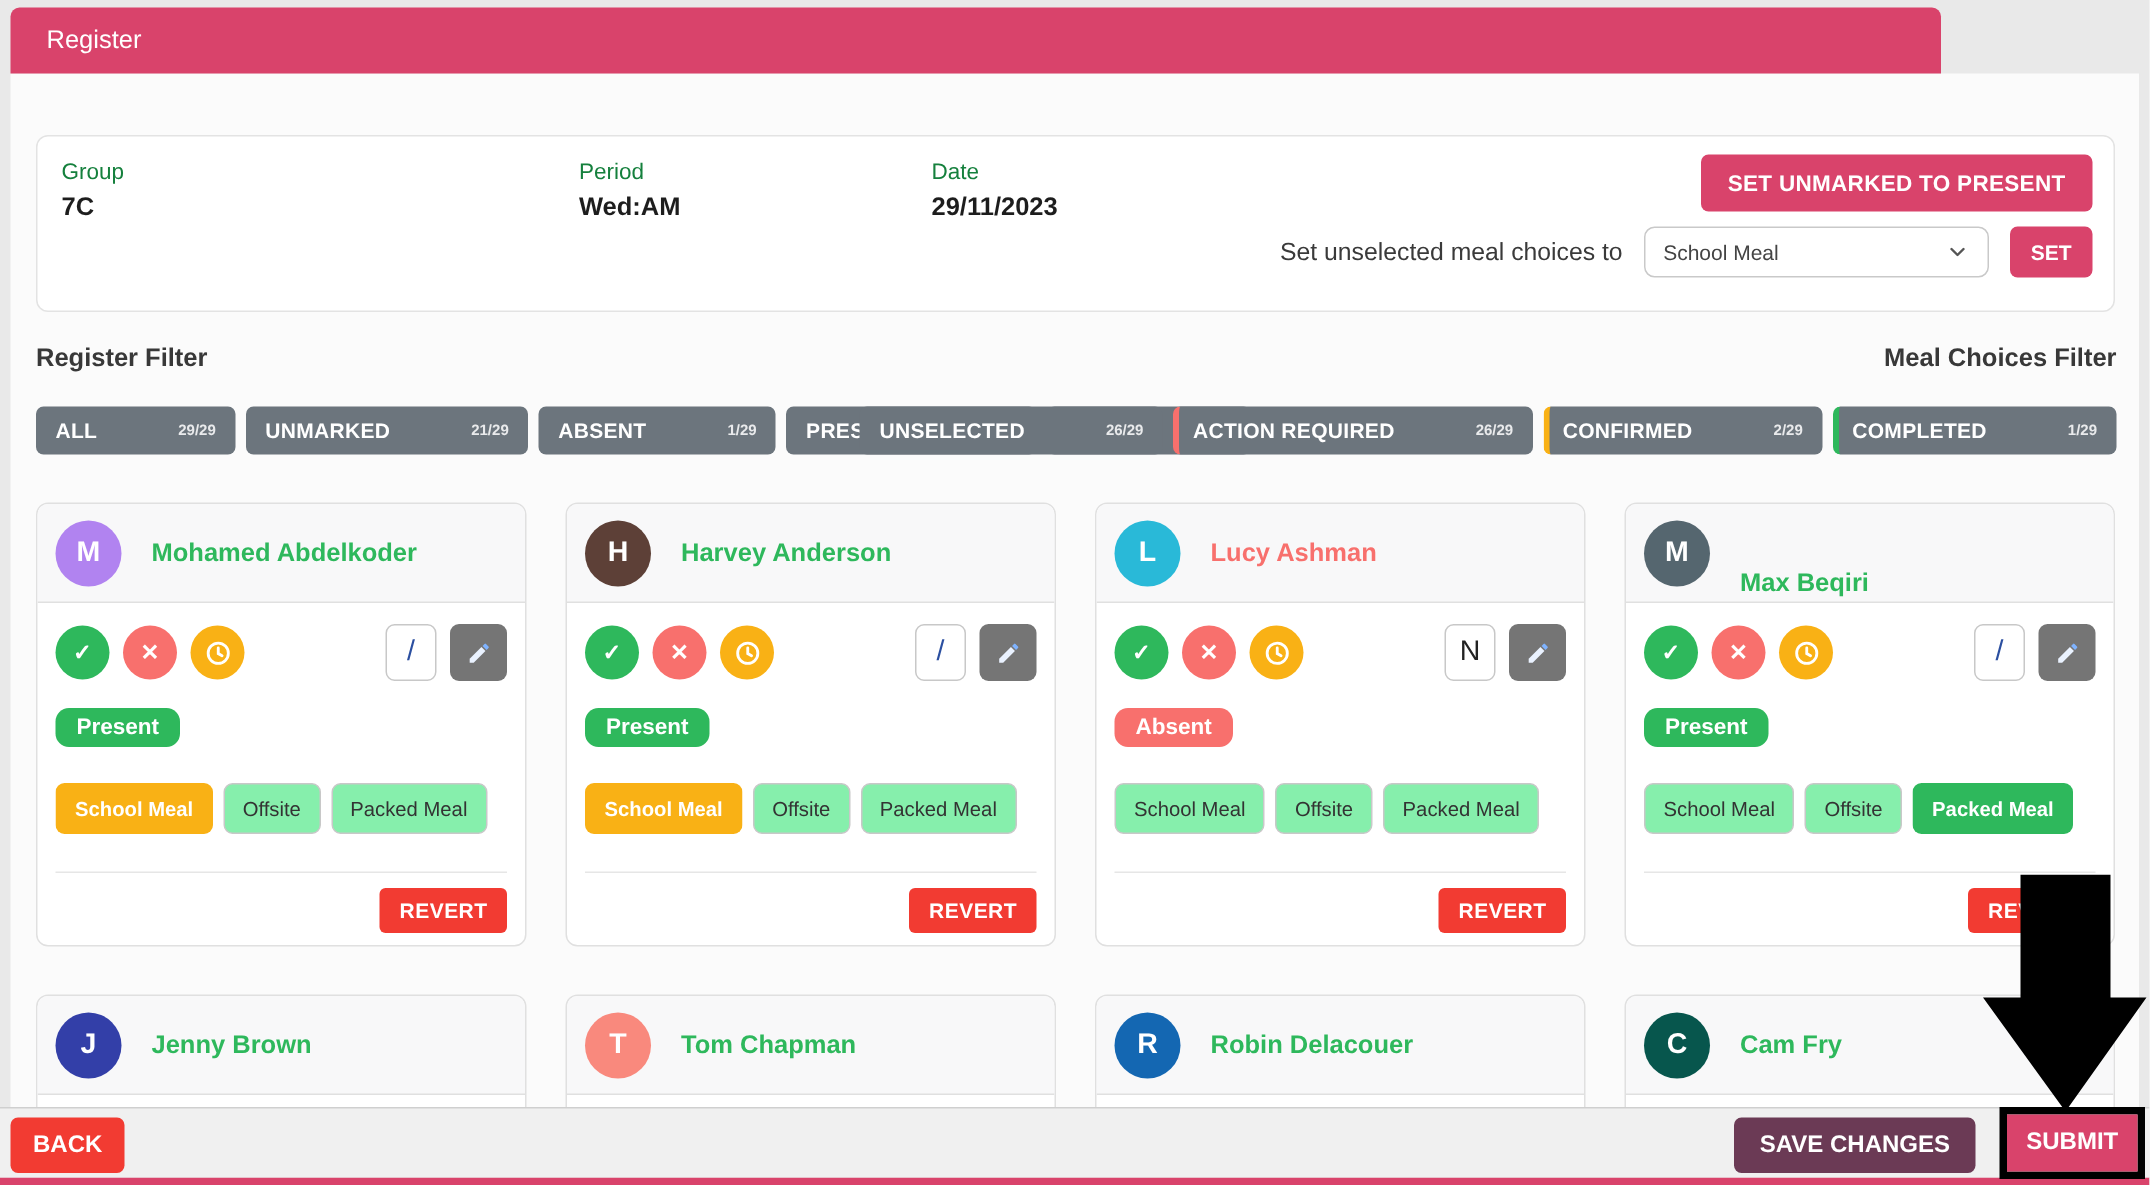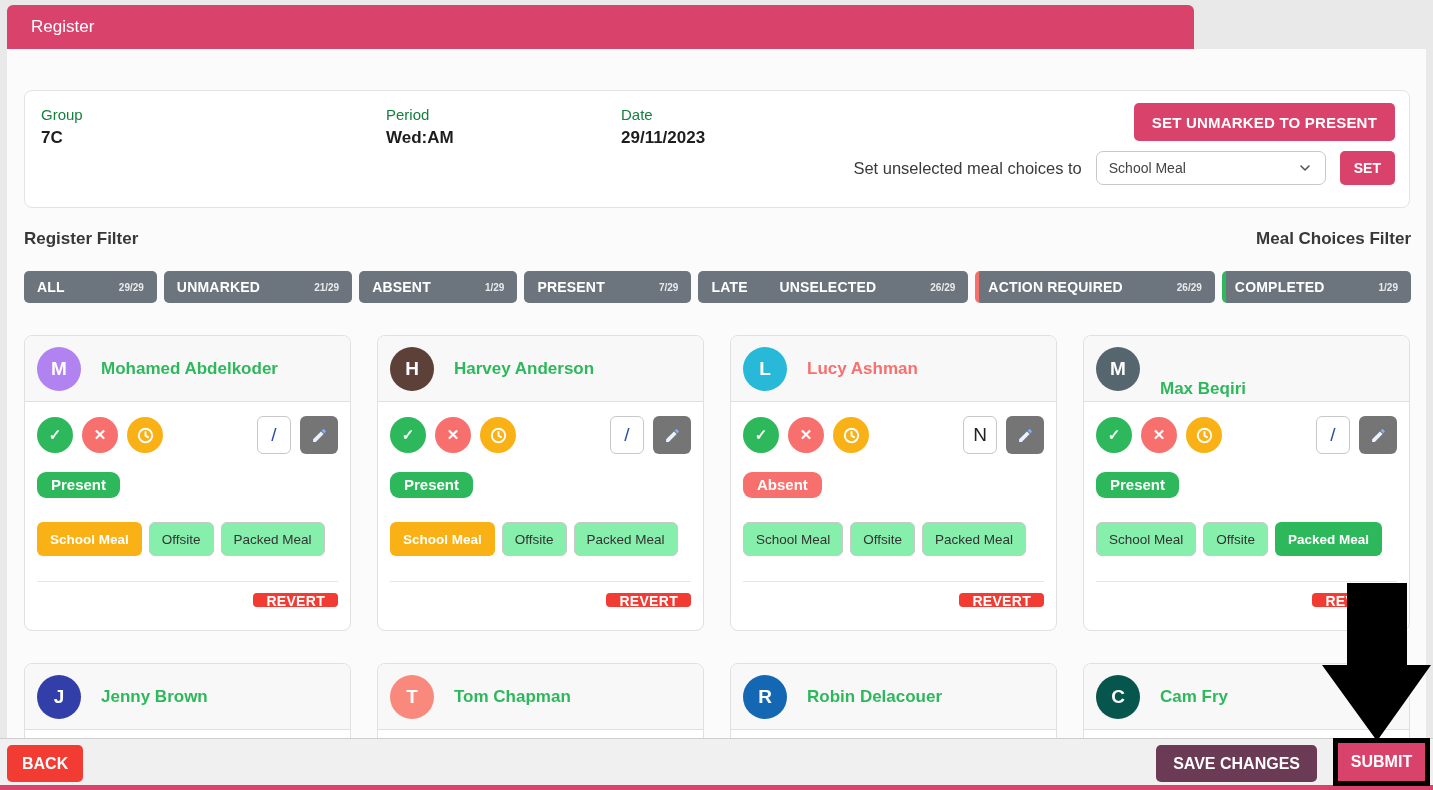--- a/index.html
+++ b/index.html
@@ -1,21 +1,21 @@
 <!DOCTYPE html>
 <html><head>
 <meta charset="utf-8">
 <style>
   * { margin:0; padding:0; box-sizing:border-box; }
   html,body { width:1433px; height:790px; overflow:hidden; }
   body { font-family:"Liberation Sans", sans-serif; background:#e9e9e9; position:relative; }
 
   
   .app-header{
-    position:absolute; left:7px; top:5px; width:1187px; height:44px;
+    position:absolute; left:7px; top:5px; width:1287px; height:44px;
     background:#d9436b; border-radius:6px 6px 0 0;
     display:flex; align-items:center; padding-left:24px;
     color:#fff; font-size:17px; font-weight:500; z-index:2;
   }
 
   
   .content{
     position:absolute; left:7px; top:49px; width:1419px; height:689px;
     background:#fbfbfb; overflow:hidden; z-index:1;
   }
@@ -110,21 +110,21 @@
   .meal-btn{
     height:34px; padding:0 12px; background:#86efac; border:1px solid #c8c8c8; border-radius:6px;
     font-size:13.5px; color:#333; font-weight:500; cursor:pointer;
     font-family:"Liberation Sans", sans-serif;
   }
   .meal-btn.sel{ color:#fff; font-weight:700; border-color:transparent; }
 
   .divider{ margin:25px 12px 0; border-top:1px solid #e6e6e6; }
   .revert-row{ margin:10px 12px 0; text-align:right; }
   .revert-btn{
-    height:14px; padding:0 13px; background:#f23b32; border:none; border-radius:4px;
+    height:30px; padding:0 13px; background:#f23b32; border:none; border-radius:4px;
     color:#fff; font-weight:700; font-size:14px; letter-spacing:.3px; cursor:pointer;
   }
 
   
   .footer-bar{
     position:absolute; left:0; bottom:5px; width:1433px; height:47px;
     background:#f0f0f0; border-top:1px solid #cfcfcf; z-index:5;
   }
   .btn-back{
     position:absolute; left:7px; top:6px; height:37px; padding:0 15px;
@@ -223,20 +223,24 @@
   <button class="filter-btn">
     <span class="f-label">UNSELECTED</span>
     <span class="f-count">26/29</span>
   </button>
 
   <button class="filter-btn barred" style="border-left-color: rgb(248, 112, 109);">
     <span class="f-label">ACTION REQUIRED</span>
     <span class="f-count">26/29</span>
   </button>
 
+  <button class="filter-btn barred" style="border-left-color: rgb(249, 177, 21);">
+    <span class="f-label">CONFIRMED</span>
+    <span class="f-count">2/29</span>
+  </button>
 
   <button class="filter-btn barred" style="border-left-color: rgb(46, 184, 92);">
     <span class="f-label">COMPLETED</span>
     <span class="f-count">1/29</span>
   </button>
 </div>
 
   <div class="cards-row row1" id="cards-row-1">
   <div class="card">
     <div class="card-header">

